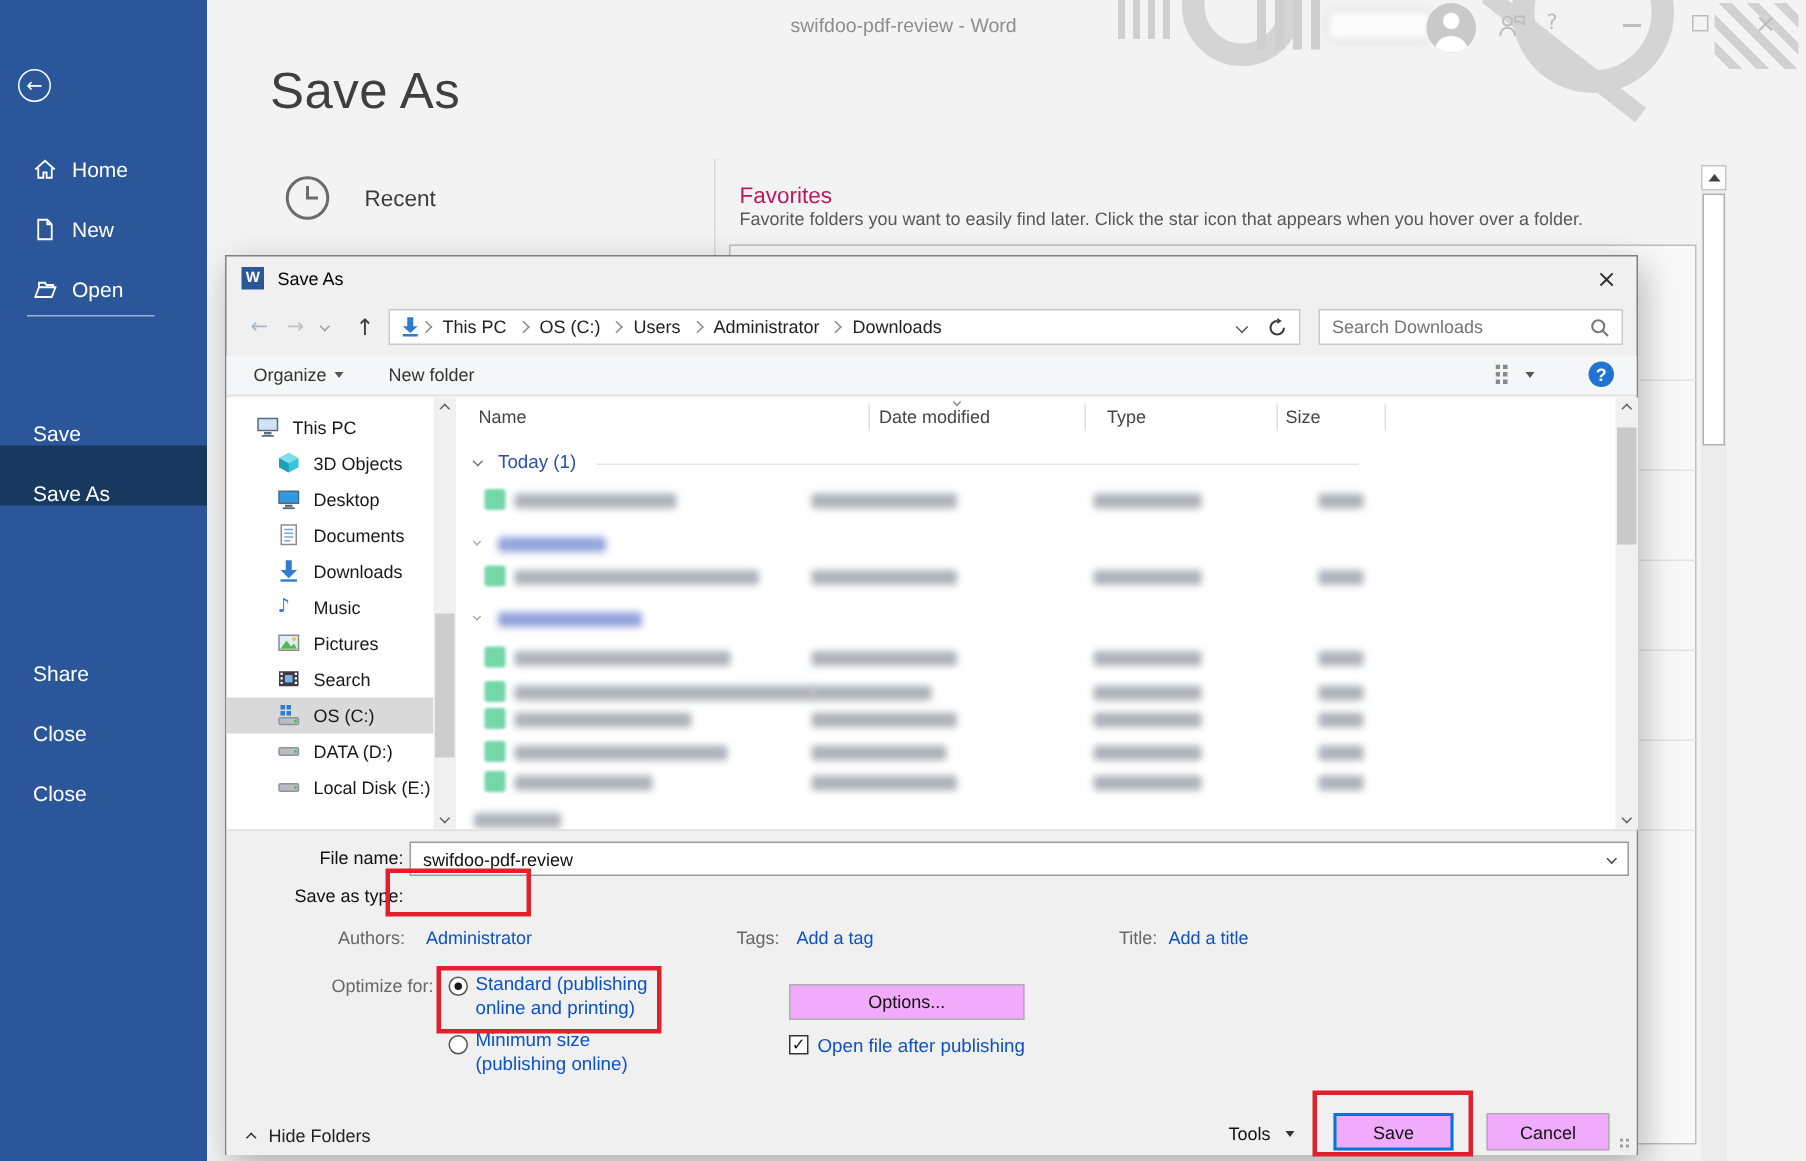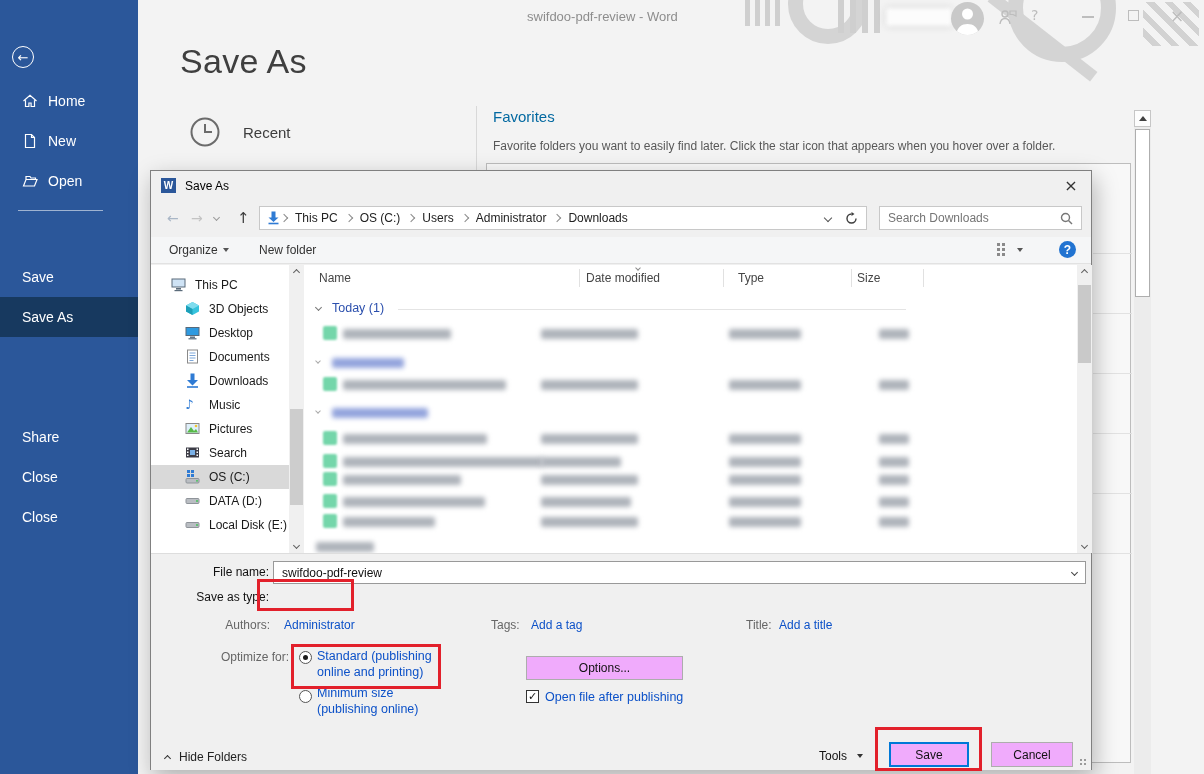--- a/index.html
+++ b/index.html
@@ -8,29 +8,29 @@
   .abs{position:absolute}
   .glyph{font-family:"DejaVu Sans",sans-serif}
   
   .chev{display:inline-block;width:6px;height:6px;border-right:1.5px solid currentColor;border-bottom:1.5px solid currentColor;transform:rotate(45deg)}
   .chev.up{transform:rotate(-135deg)}
   .chev.right{transform:rotate(-45deg)}
   .tri{display:inline-block;width:0;height:0;border-left:3.5px solid transparent;border-right:3.5px solid transparent;border-top:4px solid #555}
   
   .sidebar{position:absolute;left:0;top:0;width:138px;height:774px;background:#2b579a;color:#fff;z-index:3}
   .backbtn{position:absolute;left:12px;top:46px;width:22px;height:22px;border:1.5px solid #fff;border-radius:50%;display:flex;align-items:center;justify-content:center;font-size:13px;line-height:1}
-  .nav{position:absolute;left:0;width:138px;height:40px;display:flex;align-items:center;gap:10px;padding-left:22px;font-size:14px;cursor:default}
+  .nav{position:absolute;left:0;width:138px;height:40px;display:flex;align-items:flex-end;gap:10px;padding-left:22px;font-size:14px;cursor:default}
   .nav .nic{width:16px;height:16px;flex:0 0 16px}
   .nav.noicon{padding-left:22px}
   .nav.sel{background:#17395f}
   .nav.dis{color:rgba(255,255,255,.45)}
   .srule{position:absolute;left:18px;top:210px;width:85px;height:1px;background:rgba(255,255,255,.55)}
   
   .bs-title{position:absolute;left:180px;top:42px;font-size:34px;font-weight:300;color:#3f3f3f;letter-spacing:.3px}
-  .fav-title{position:absolute;left:493px;top:108px;font-size:15px;color:#0369a1}
+  .fav-title{position:absolute;left:493px;top:122px;font-size:15px;color:#be185d}
   .fav-desc{position:absolute;left:493px;top:139px;font-size:12px;color:#585858}
   .fline{position:absolute;width:39px;height:1px;background:#e2e2e2;left:1093px}
   
   .dlg{position:absolute;left:150px;top:170px;width:942px;height:600px;background:#f0f0f0;border:1px solid #808080;box-shadow:3px 8px 22px rgba(0,0,0,.28);z-index:5;font-size:12px;color:#222}
   .dtitle{position:absolute;left:0;top:0;width:100%;height:29px}
   .wicon{position:absolute;left:10px;top:7px;width:15px;height:15px;background:#2b579a;color:#fff;font-weight:bold;font-size:10px;display:flex;align-items:center;justify-content:center}
   .dclose{position:absolute;right:4px;top:0;width:32px;height:28px;display:flex;align-items:center;justify-content:center;font-size:16px;color:#333}
   .addrbox{position:absolute;left:108px;top:35px;width:608px;height:24px;background:#fff;border:1px solid #c8c8c8;display:flex;align-items:center;color:#222}
   .crumb{padding:0 7px;white-space:nowrap}
   .csep{color:#8a8a8a;margin:0 1px}

